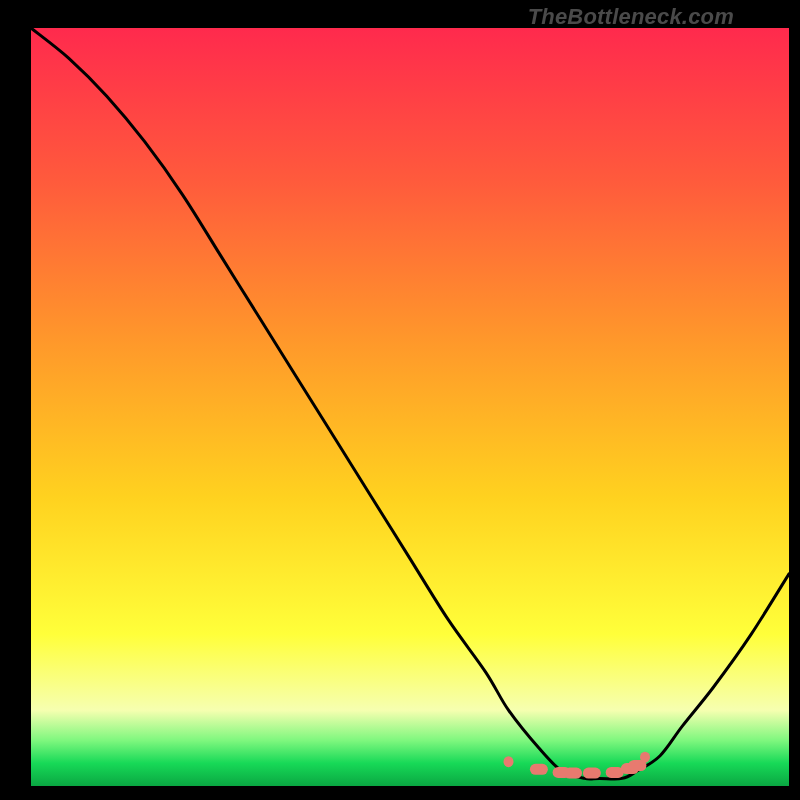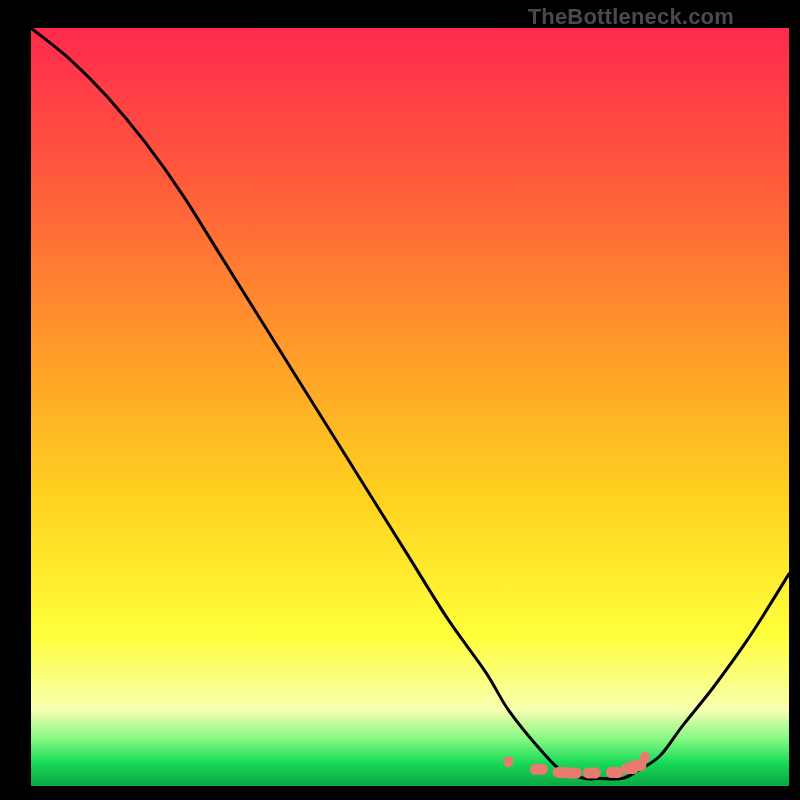--- a/index.html
+++ b/index.html
@@ -8,20 +8,21 @@
     width: 800px;
     height: 800px;
     background: #000;
     overflow: hidden;
     font-family: Arial, Helvetica, sans-serif;
   }
   .stage {
     position: relative;
     width: 744px;
     height: 800px;
+    font-style: italic;
   }
   .watermark {
     position: absolute;
     top: 4px;
     right: 10px;
     color: #4a4a4a;
     font-size: 22px;
     font-weight: 600;
     letter-spacing: 0.2px;
     z-index: 5;

